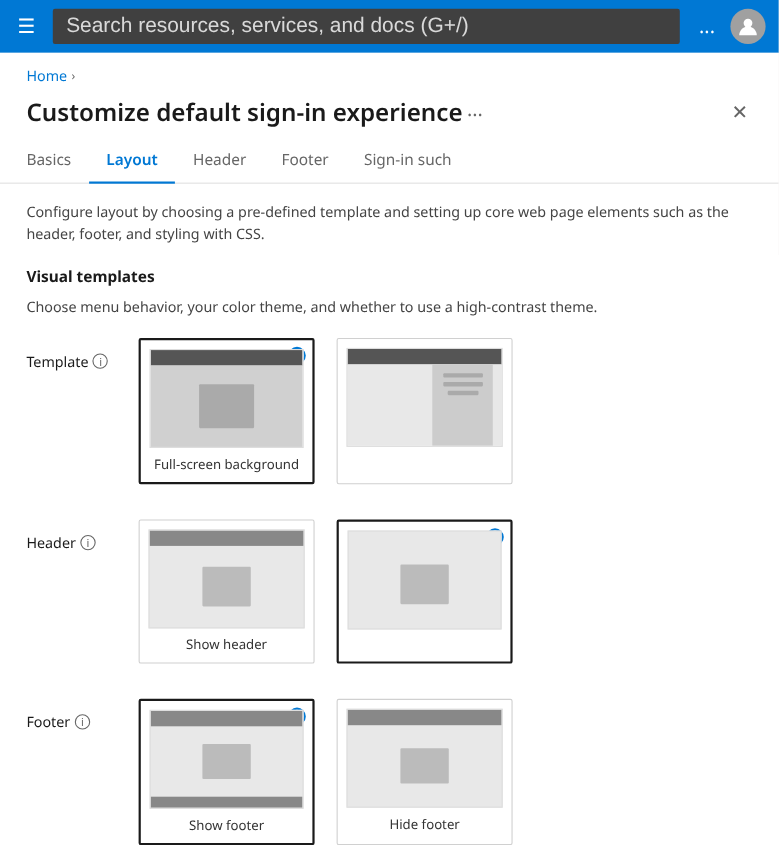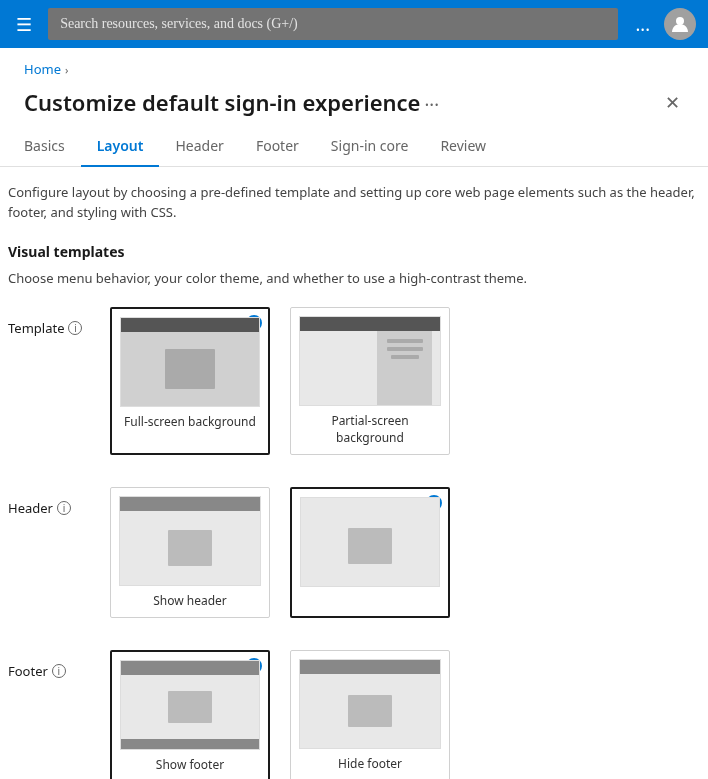--- a/index.html
+++ b/index.html
@@ -31,29 +31,28 @@
       padding: 4px;
     }
     .topbar-brand {
       color: white;
       font-weight: 600;
       font-size: 15px;
       white-space: nowrap;
     }
     .topbar-search {
       flex: 1;
-      background: #737373;
+      background: #404040;
       border: none;
       border-radius: 2px;
       height: 32px;
       color: white;
       padding: 0 12px;
-      font-size: 14px;
+      font-size: 19px;
       outline: none;
-      font-family: Liberation Serif, serif;
     }
     .topbar-search::placeholder { color: rgba(255,255,255,0.8); }
     .topbar-right {
       display: flex;
       align-items: center;
       gap: 8px;
       color: white;
     }
     .topbar-dots {
       font-size: 18px;
@@ -143,21 +142,21 @@
     }
     .tab:first-child { padding-left: 0; }
     .tab.active {
       color: #0078d4;
       border-bottom-color: #0078d4;
       font-weight: 600;
     }
 
     
     .content-body {
-      padding: 16px 8px;
+      padding: 16px 24px;
       flex: 1;
       overflow-y: auto;
     }
     .description {
       color: #444;
       font-size: 13px;
       line-height: 1.5;
       margin-bottom: 20px;
     }
     .section-title {
@@ -349,22 +348,21 @@
       <span class="page-title-dots">...</span>
     </div>
     <span class="page-close">✕</span>
   </div>
 
   <div class="tabs">
     <div class="tab">Basics</div>
     <div class="tab active">Layout</div>
     <div class="tab">Header</div>
     <div class="tab">Footer</div>
-    <div class="tab">Sign-in core</div>
-    <div class="tab">Review</div>
+    <div class="tab">Sign-in such</div>
   </div>
 
   <div class="content-body">
 
     <p class="description">Configure layout by choosing a pre-defined template and setting up core web page elements such as the header, footer, and styling with CSS.</p>
 
     <div class="section-title">Visual templates</div>
     <div class="section-desc">Choose menu behavior, your color theme, and whether to use a high-contrast theme.</div>
 
     <div class="field-row">
@@ -389,21 +387,20 @@
           <div class="tmpl-preview preview-partial">
             <div class="tmpl-topbar"></div>
             <div class="tmpl-body">
               <div class="tmpl-right">
                 <div class="tmpl-line"></div>
                 <div class="tmpl-line"></div>
                 <div class="tmpl-line" style="width:28px;"></div>
               </div>
             </div>
           </div>
-          <div class="template-label">Partial-screen background</div>
         </div>
 
       </div>
     </div>
 
     <div class="field-row">
       <div class="field-label">
         <span>Header</span>
         <span class="info-icon">i</span>
       </div>

